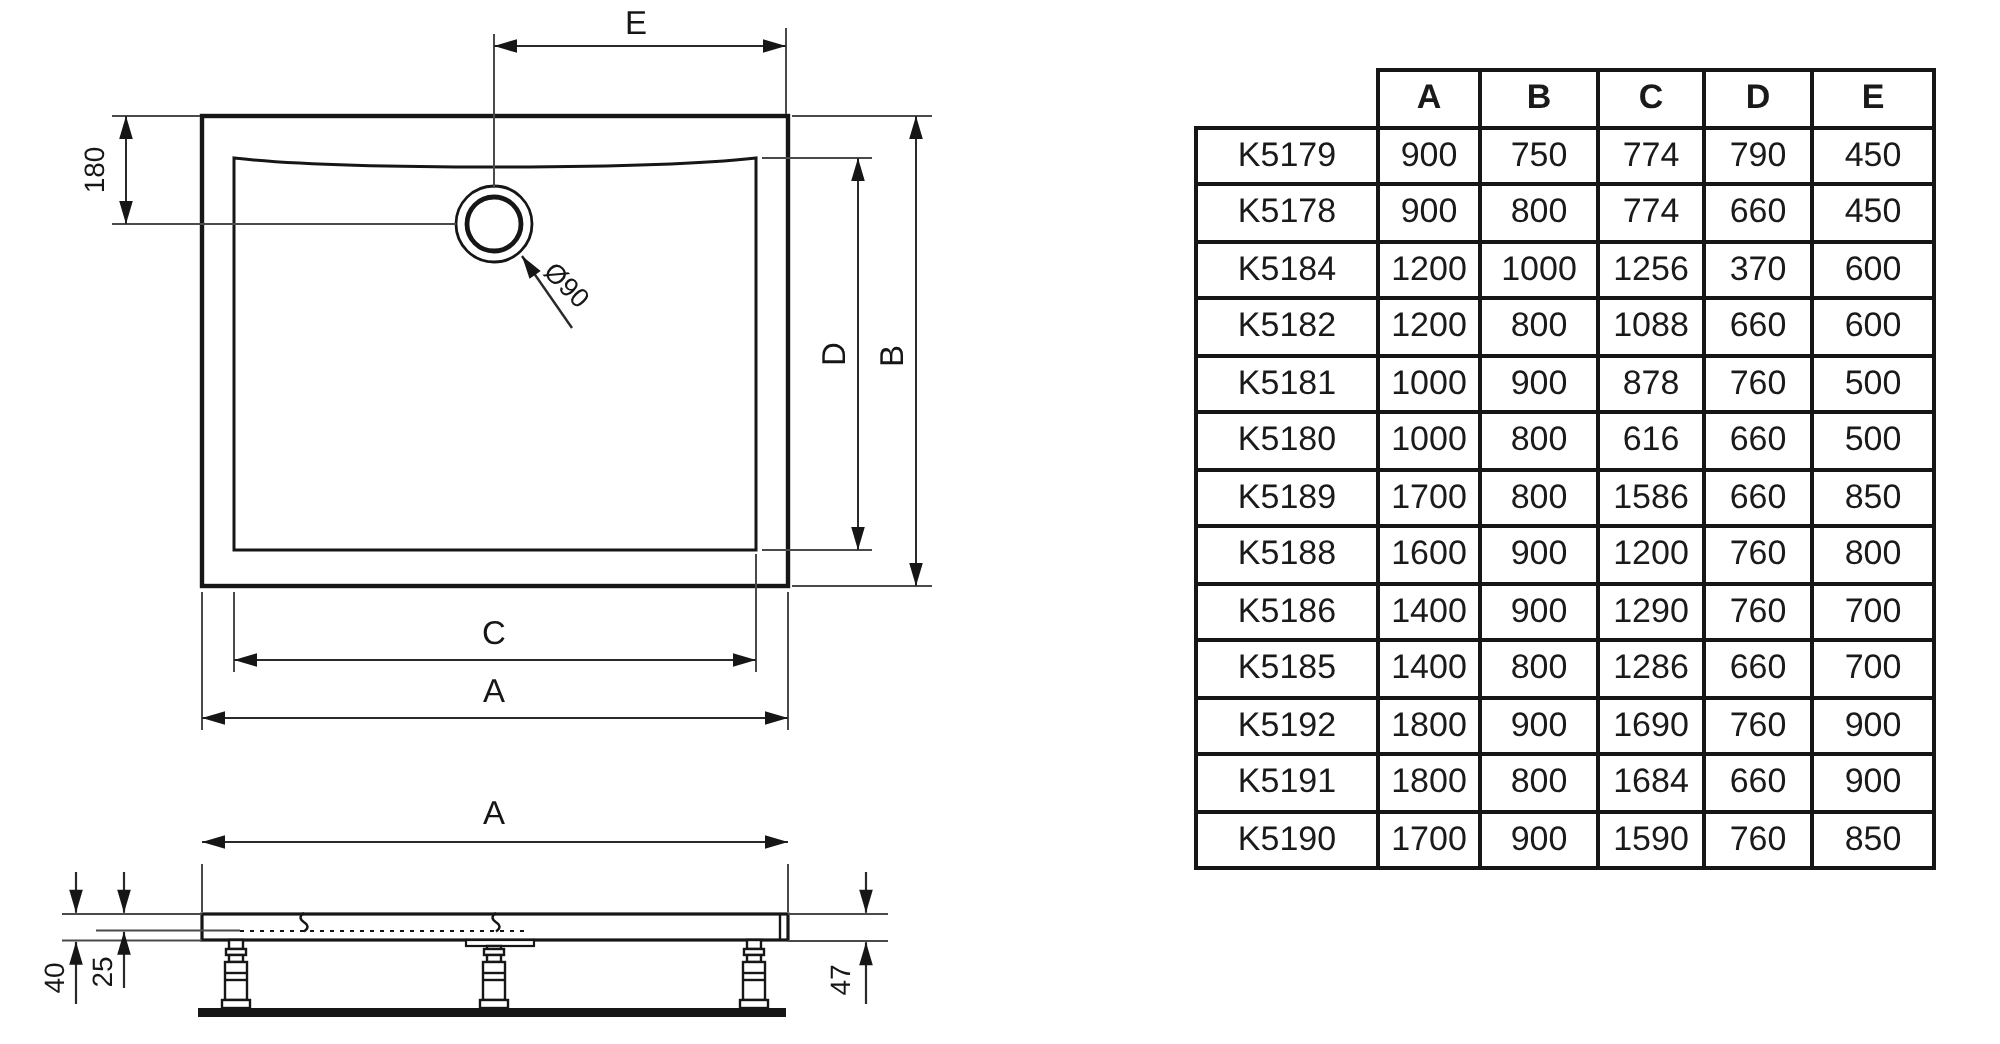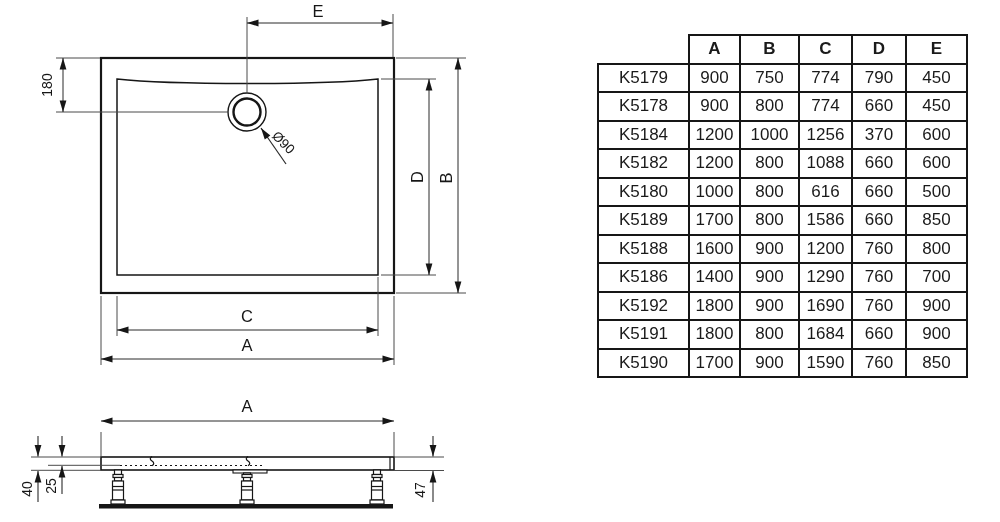--- a/index.html
+++ b/index.html
@@ -220,20 +220,28 @@
         </tr>
         <tr>
           <td>K5182</td>
           <td>1200</td>
           <td>800</td>
           <td>1088</td>
           <td>660</td>
           <td>600</td>
         </tr>
         <tr>
+          <td>K5181</td>
+          <td>1000</td>
+          <td>900</td>
+          <td>878</td>
+          <td>760</td>
+          <td>500</td>
+        </tr>
+        <tr>
           <td>K5180</td>
           <td>1000</td>
           <td>800</td>
           <td>616</td>
           <td>660</td>
           <td>500</td>
         </tr>
         <tr>
           <td>K5189</td>
           <td>1700</td>
@@ -252,20 +260,28 @@
         </tr>
         <tr>
           <td>K5186</td>
           <td>1400</td>
           <td>900</td>
           <td>1290</td>
           <td>760</td>
           <td>700</td>
         </tr>
         <tr>
+          <td>K5185</td>
+          <td>1400</td>
+          <td>800</td>
+          <td>1286</td>
+          <td>660</td>
+          <td>700</td>
+        </tr>
+        <tr>
           <td>K5192</td>
           <td>1800</td>
           <td>900</td>
           <td>1690</td>
           <td>760</td>
           <td>900</td>
         </tr>
         <tr>
           <td>K5191</td>
           <td>1800</td>

